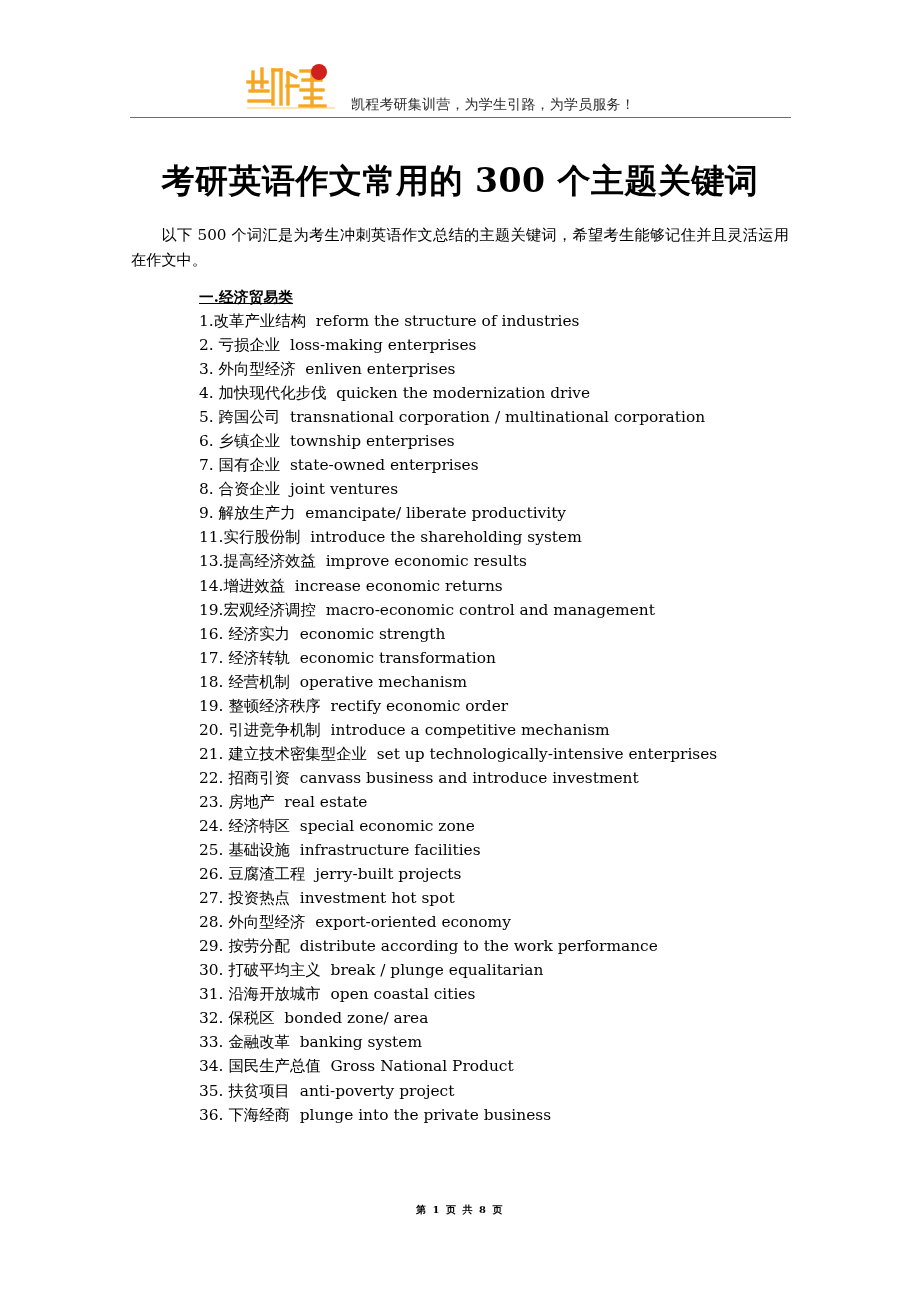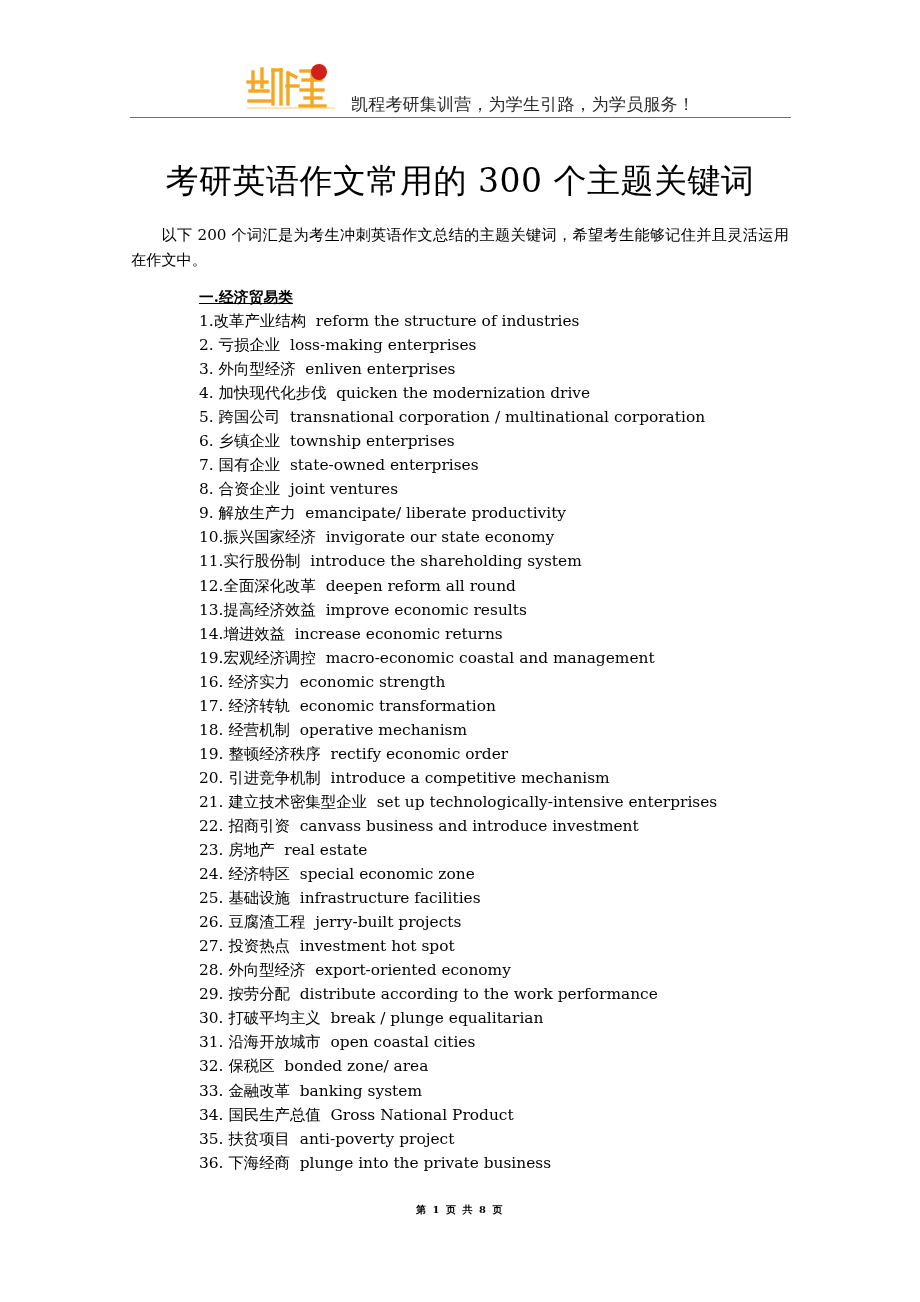--- a/index.html
+++ b/index.html
@@ -40,21 +40,21 @@
   .logo {
     position: absolute;
     left: 113px;
     top: 2px;
     width: 96px;
     height: 56px;
   }
   .logo svg { display: block; }
   .tagline {
     font-family: "DejaVu Sans", "Liberation Sans", sans-serif;
-    font-size: 17px;
+    font-size: 14px;
     line-height: 18px;
     color: #2b2b2b;
     letter-spacing: 0.2px;
     padding-left: 108px;
     padding-bottom: 3px;
     white-space: nowrap;
   }
   .header-rule {
     position: absolute;
     left: 130px;
@@ -65,21 +65,21 @@
   }
 
   
   .doc-title {
     position: absolute;
     left: 0;
     top: 138px;
     width: 920px;
     text-align: center;
     font-family: "DejaVu Serif", "Liberation Serif", serif;
-    font-weight: normal;
+    font-weight: bold;
     font-size: 33px;
     line-height: 42px;
     letter-spacing: 0.5px;
     white-space: nowrap;
   }
 
   
   .intro {
     position: absolute;
     left: 131px;
@@ -177,40 +177,38 @@
       </svg>
     </div>
     <div class="header-inner">
       <div class="tagline">凯程考研集训营，为学生引路，为学员服务！</div>
     </div>
   </div>
   <div class="header-rule"></div>
 
   <h1 class="doc-title">考研英语作文常用的 300 个主题关键词</h1>
 
-  <p class="intro">以下 200 个词汇是为考生冲刺英语作文总结的主题关键词，希望考生能够记住并且灵活运用在作文中。</p>
+  <p class="intro">以下 500 个词汇是为考生冲刺英语作文总结的主题关键词，希望考生能够记住并且灵活运用在作文中。</p>
 
   <div class="section">
     <div class="section-header">一.经济贸易类</div>
     <ul class="entry-list">
         <li class="entry"><span class="num">1.</span><span class="cn">改革产业结构</span>&nbsp;&nbsp;<span class="en">reform the structure of industries</span></li>
         <li class="entry"><span class="num">2.</span> <span class="cn">亏损企业</span>&nbsp;&nbsp;<span class="en">loss-making enterprises</span></li>
         <li class="entry"><span class="num">3.</span> <span class="cn">外向型经济</span>&nbsp;&nbsp;<span class="en">enliven enterprises</span></li>
         <li class="entry"><span class="num">4.</span> <span class="cn">加快现代化步伐</span>&nbsp;&nbsp;<span class="en">quicken the modernization drive</span></li>
         <li class="entry"><span class="num">5.</span> <span class="cn">跨国公司</span>&nbsp;&nbsp;<span class="en">transnational corporation / multinational corporation</span></li>
         <li class="entry"><span class="num">6.</span> <span class="cn">乡镇企业</span>&nbsp;&nbsp;<span class="en">township enterprises</span></li>
         <li class="entry"><span class="num">7.</span> <span class="cn">国有企业</span>&nbsp;&nbsp;<span class="en">state-owned enterprises</span></li>
         <li class="entry"><span class="num">8.</span> <span class="cn">合资企业</span>&nbsp;&nbsp;<span class="en">joint ventures</span></li>
         <li class="entry"><span class="num">9.</span> <span class="cn">解放生产力</span>&nbsp;&nbsp;<span class="en">emancipate/ liberate productivity</span></li>
-        <li class="entry"><span class="num">10.</span><span class="cn">振兴国家经济</span>&nbsp;&nbsp;<span class="en">invigorate our state economy</span></li>
         <li class="entry"><span class="num">11.</span><span class="cn">实行股份制</span>&nbsp;&nbsp;<span class="en">introduce the shareholding system</span></li>
-        <li class="entry"><span class="num">12.</span><span class="cn">全面深化改革</span>&nbsp;&nbsp;<span class="en">deepen reform all round</span></li>
         <li class="entry"><span class="num">13.</span><span class="cn">提高经济效益</span>&nbsp;&nbsp;<span class="en">improve economic results</span></li>
         <li class="entry"><span class="num">14.</span><span class="cn">增进效益</span>&nbsp;&nbsp;<span class="en">increase economic returns</span></li>
-        <li class="entry"><span class="num">19.</span><span class="cn">宏观经济调控</span>&nbsp;&nbsp;<span class="en">macro-economic coastal and management</span></li>
+        <li class="entry"><span class="num">19.</span><span class="cn">宏观经济调控</span>&nbsp;&nbsp;<span class="en">macro-economic control and management</span></li>
         <li class="entry"><span class="num">16.</span> <span class="cn">经济实力</span>&nbsp;&nbsp;<span class="en">economic strength</span></li>
         <li class="entry"><span class="num">17.</span> <span class="cn">经济转轨</span>&nbsp;&nbsp;<span class="en">economic transformation</span></li>
         <li class="entry"><span class="num">18.</span> <span class="cn">经营机制</span>&nbsp;&nbsp;<span class="en">operative mechanism</span></li>
         <li class="entry"><span class="num">19.</span> <span class="cn">整顿经济秩序</span>&nbsp;&nbsp;<span class="en">rectify economic order</span></li>
         <li class="entry"><span class="num">20.</span> <span class="cn">引进竞争机制</span>&nbsp;&nbsp;<span class="en">introduce a competitive mechanism</span></li>
         <li class="entry"><span class="num">21.</span> <span class="cn">建立技术密集型企业</span>&nbsp;&nbsp;<span class="en">set up technologically-intensive enterprises</span></li>
         <li class="entry"><span class="num">22.</span> <span class="cn">招商引资</span>&nbsp;&nbsp;<span class="en">canvass business and introduce investment</span></li>
         <li class="entry"><span class="num">23.</span> <span class="cn">房地产</span>&nbsp;&nbsp;<span class="en">real estate</span></li>
         <li class="entry"><span class="num">24.</span> <span class="cn">经济特区</span>&nbsp;&nbsp;<span class="en">special economic zone</span></li>
         <li class="entry"><span class="num">25.</span> <span class="cn">基础设施</span>&nbsp;&nbsp;<span class="en">infrastructure facilities</span></li>

